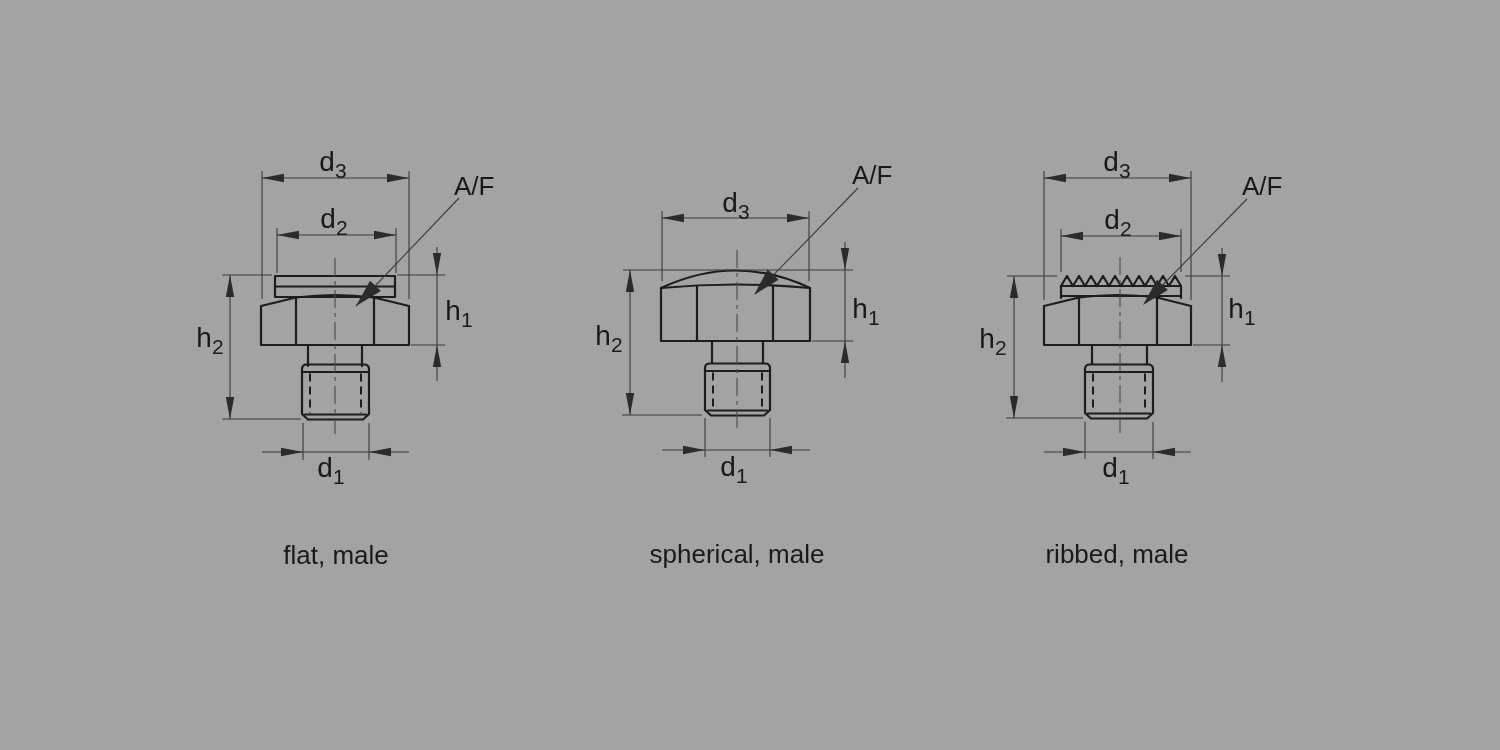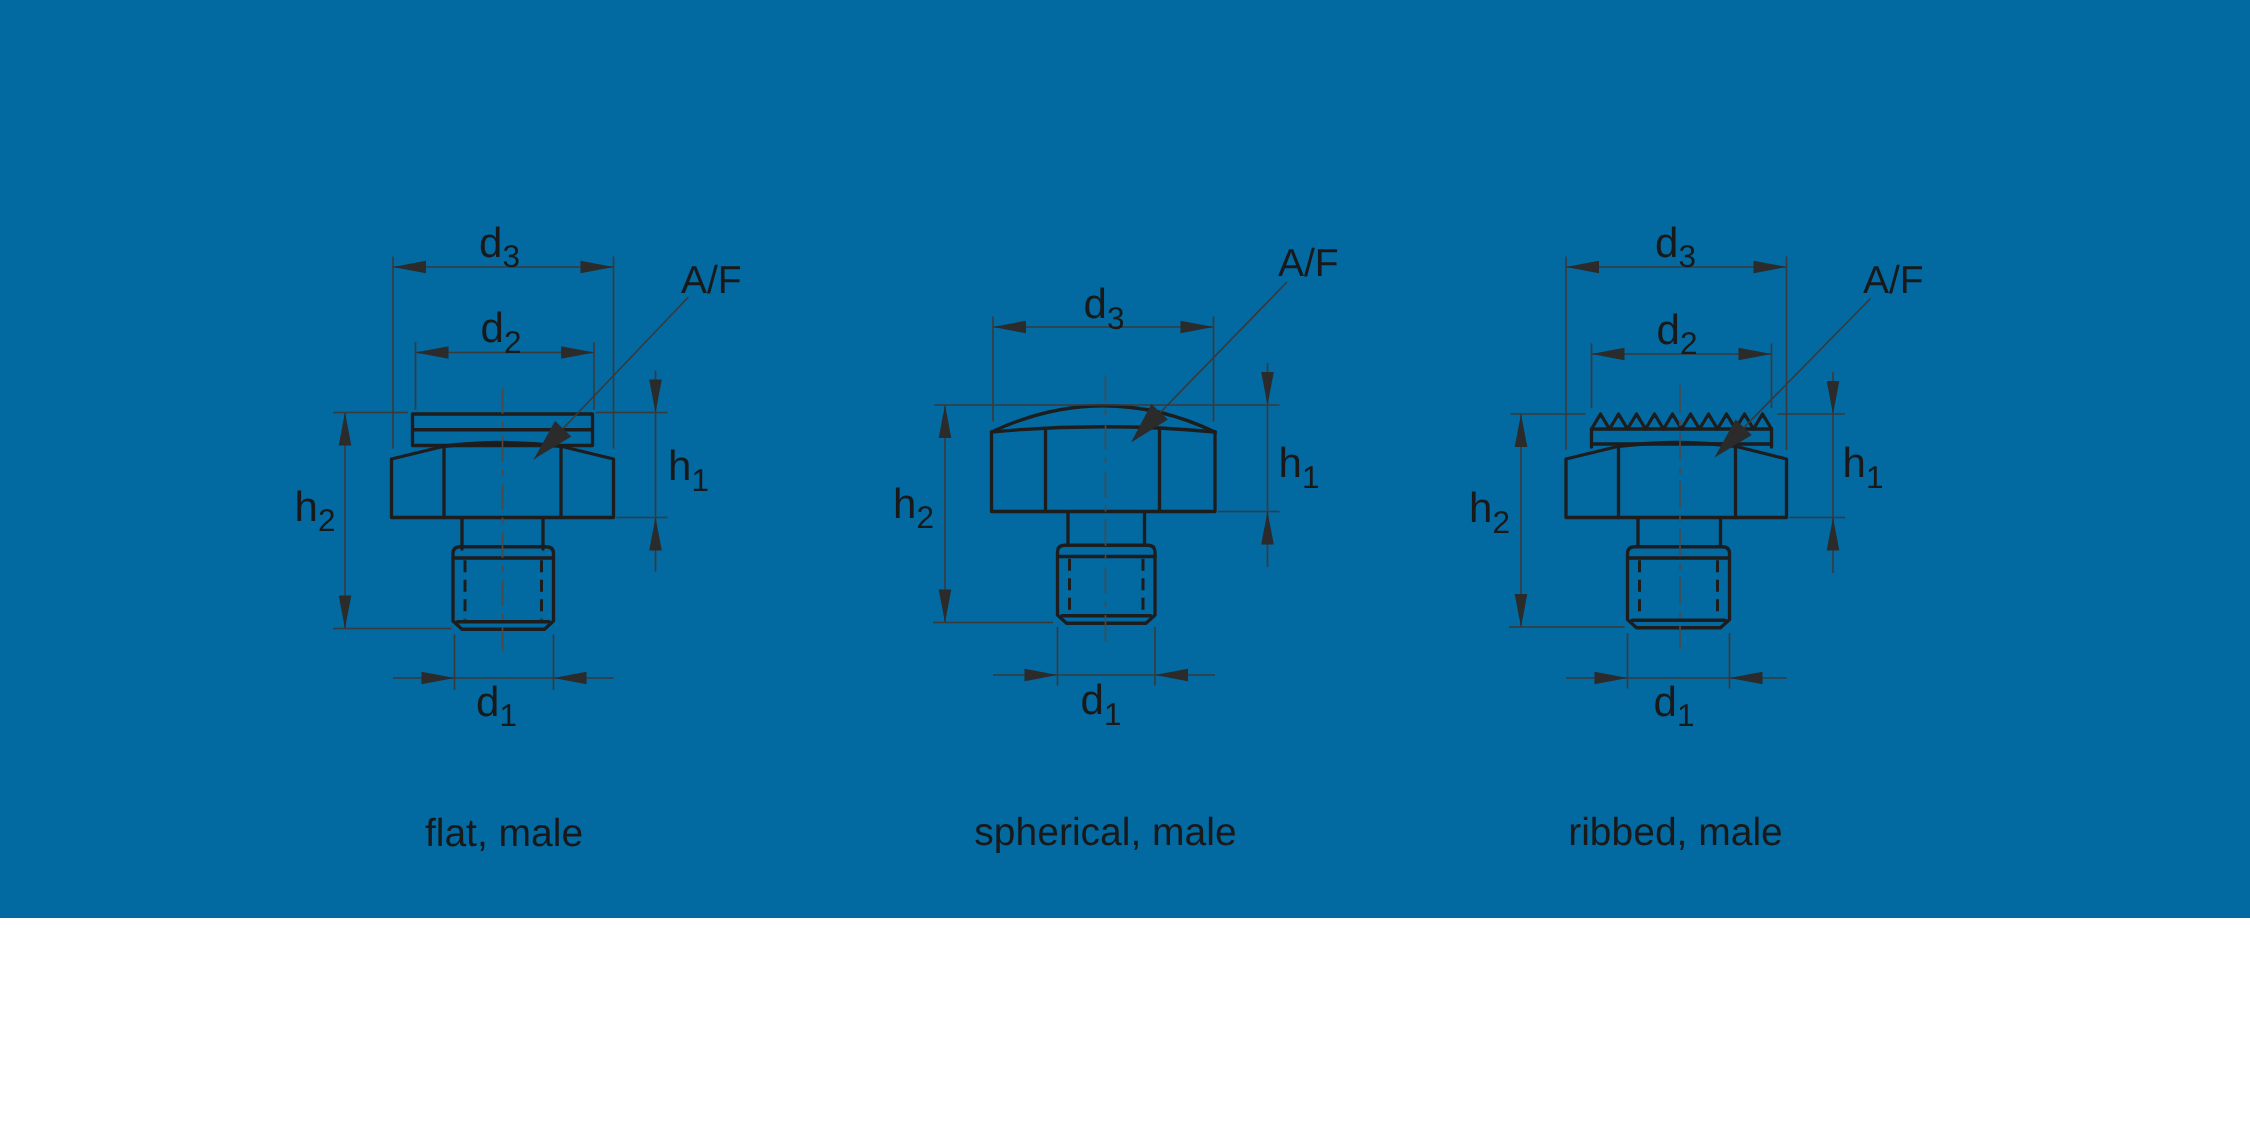--- a/index.html
+++ b/index.html
@@ -1,16 +1,16 @@
 <!DOCTYPE html>
 <html><head>
 <meta charset="utf-8">
 <style>
   html,body{margin:0;padding:0;background:#ffffff;}
-  .page{position:relative;width:1500px;height:612px;background:#0369a1;overflow:hidden;}
+  .page{position:relative;width:1500px;height:750px;background:#a3a3a3;overflow:hidden;}
   svg{display:block;}
   .obj{fill:none;stroke:#1d1d1d;stroke-width:2.2;stroke-linejoin:round;stroke-linecap:round;}
   .obj .dashed{stroke-dasharray:8 5;stroke-linecap:butt;stroke-width:2;}
   .center{fill:none;stroke:#4a4a4a;stroke-width:1.1;stroke-dasharray:18 5 4 5;}
   .dim{fill:none;stroke:#3a3a3a;stroke-width:1.1;}
   .arr{stroke:none;fill:#2b2b2b;}
   text{fill:#191919;font-family:"Liberation Sans",sans-serif;}
   .dlab{font-size:28px;text-anchor:middle;}
   .alab{font-size:26px;text-anchor:start;}
   .cap{font-size:26px;text-anchor:middle;}

